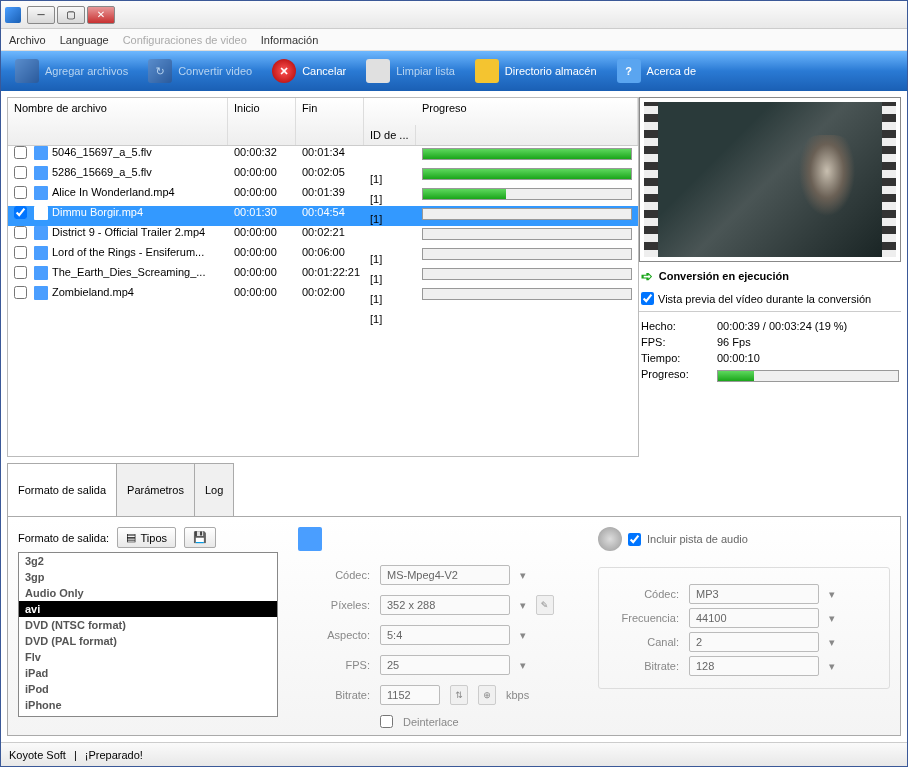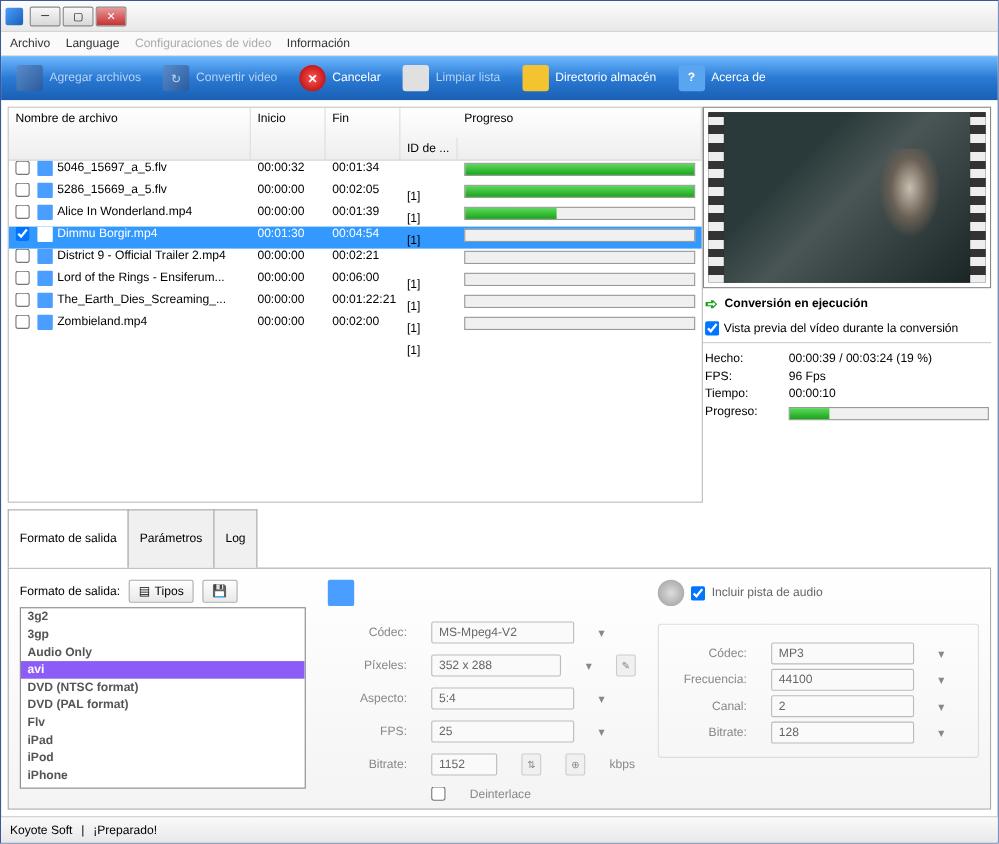--- a/index.html
+++ b/index.html
@@ -62,28 +62,28 @@
 .tabs-area { padding: 0 6px 6px; }
 .tab-strip { display: flex; }
 .tab { padding: 20px 10px; border: 1px solid #aaa; border-bottom: none; background: #f0f0f0; margin-right: -1px; }
 .tab.active { background: #fff; }
 .tab-content { border: 1px solid #aaa; background: linear-gradient(to bottom, #fff, #f4f4f4); padding: 10px; display: flex; gap: 20px; height: 220px;}
 .format-block { width: 260px; }
 .format-head { display: flex; align-items: center; gap: 8px; margin-bottom: 4px; }
 .btn-small { border: 1px solid #aaa; background: linear-gradient(to bottom,#fff,#e8e8e8); padding: 3px 8px; border-radius: 2px; display:flex; align-items:center; gap:4px;}
 .format-list { border: 1px solid #888; background: #fff; height: 165px; overflow: auto; }
 .format-item { padding: 2px 6px; font-weight: bold; color: #555; }
-.format-item.selected { background: #8b5cf6; color: #fff; }
+.format-item.selected { background: #000000; color: #fff; }
 .video-params, .audio-params { display: flex; flex-direction: column; gap: 2px; }
 .video-params { width: 280px; }
 .audio-params { flex: 1; }
 .param-head { display: flex; align-items: center; gap: 6px; margin-bottom: 8px; color: #666;}
 .param-icon { width: 24px; height: 24px; background: #4a9eff; border-radius:2px;}
 .param-icon.audio { background: radial-gradient(circle, #ddd, #999); border-radius:50%;}
-.param-row { display: flex; align-items: center; gap: 22px; margin: 4px 0; }
+.param-row { display: flex; align-items: center; gap: 10px; margin: 4px 0; }
 .param-label { width: 72px; text-align: right; color: #888; }
 .param-input { flex: 1; border: 1px solid #bbb; background: #fafafa; padding: 3px 6px; color: #666; border-radius:2px; max-width:130px;}
 .param-side { width:18px; height:20px; border:1px solid #ccc; background:#f0f0f0; border-radius:2px; display:flex;align-items:center;justify-content:center;font-size:9px;color:#888;}
 .audio-box { border: 1px solid #ddd; padding: 12px 8px 8px; margin-top: 6px; border-radius:3px;}
 .statusbar { height: 24px; border-top: 1px solid #ccc; background: linear-gradient(to bottom,#fafafa,#e8e8e8); display: flex; align-items: center; padding: 0 8px; gap: 8px; }
 input[type=checkbox]{ width:13px; height:13px;}
 </style>
 </head>
 <body>
 

